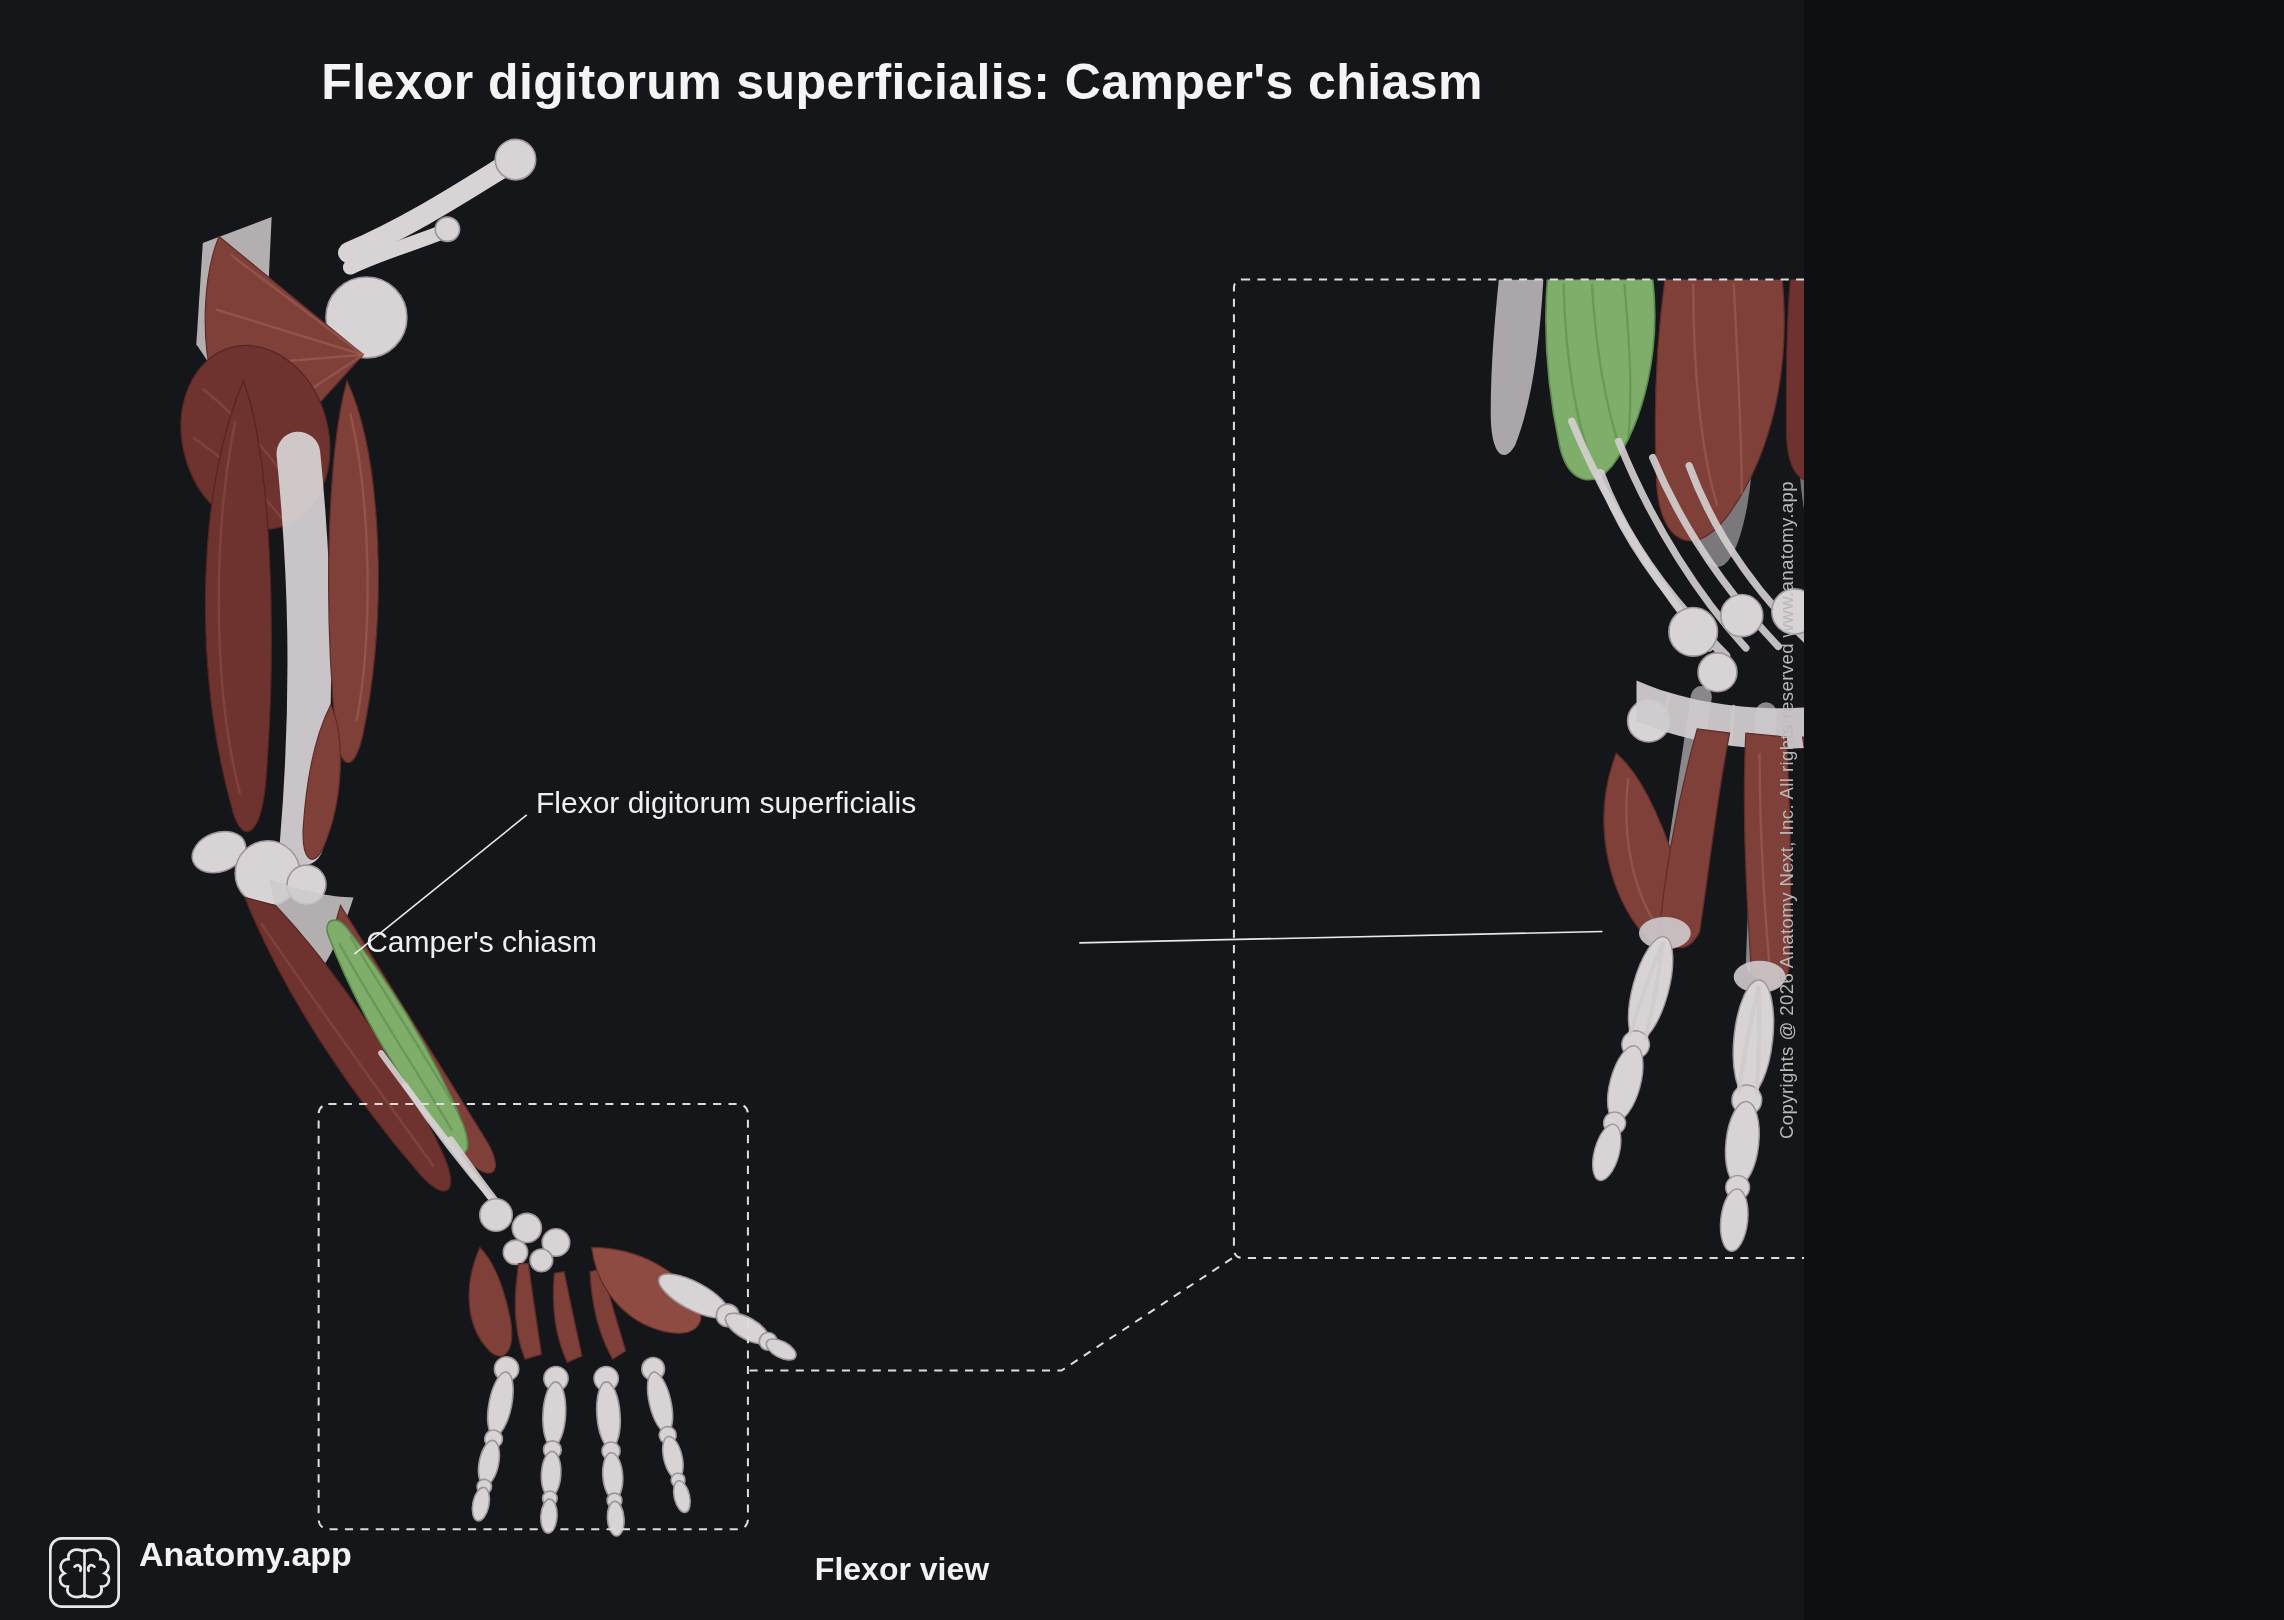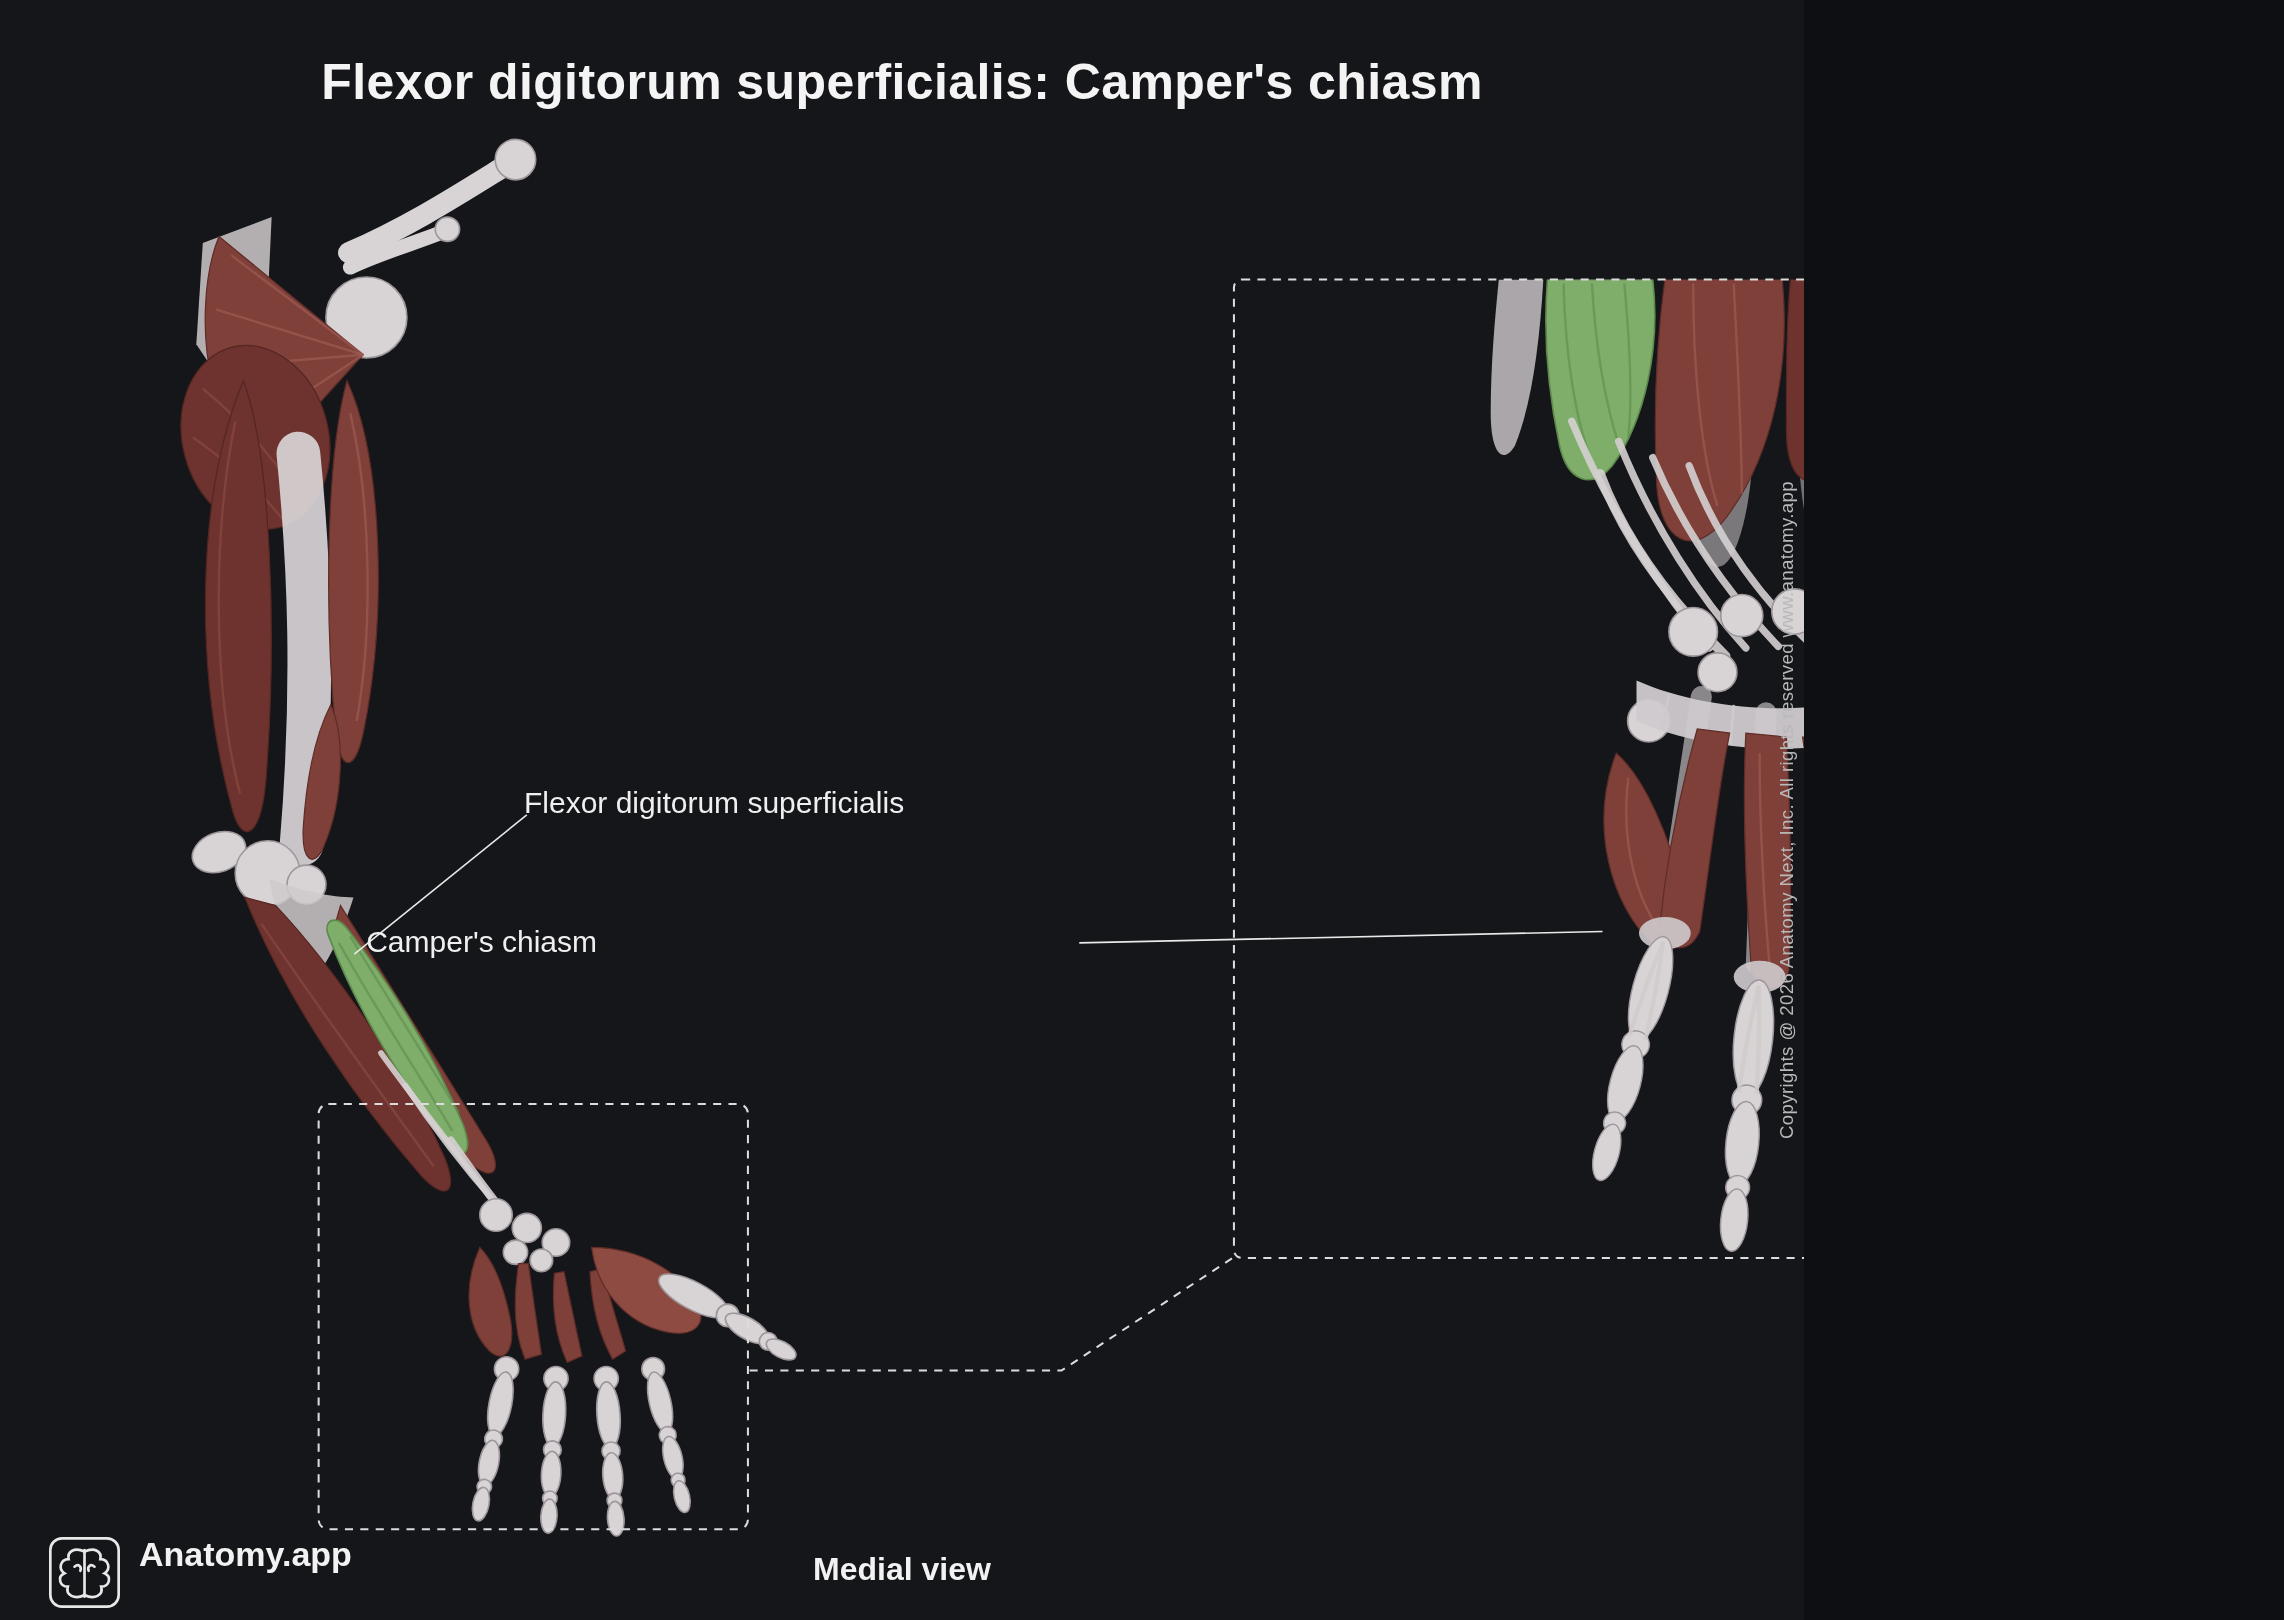--- a/index.html
+++ b/index.html
@@ -7,21 +7,21 @@
     position:relative;width:1804px;height:1620px;overflow:hidden;
     background:#15161a;font-family:"Liberation Sans",sans-serif;color:#f2f2f2;
   }
   #art{position:absolute;inset:0;}
   .overlay{position:absolute;z-index:5;}
   #figure-title{
     left:0;top:53px;width:100%;text-align:center;
     font-size:50px;font-weight:700;letter-spacing:0.4px;color:#f4f4f4;
   }
   .anno{font-size:30px;font-weight:400;color:#efefef;white-space:nowrap;}
-  #fds-label{left:524px;top:786px;text-align:right;}
+  #fds-label{left:536px;top:786px;text-align:right;}
   #chiasm-label{right:1207px;top:925px;text-align:right;}
   #view-label{left:0;top:1551px;width:100%;text-align:center;font-size:32px;font-weight:700;color:#f2f2f2;}
   #brand{left:47px;top:1535px;display:flex;align-items:flex-start;gap:17px;}
   #brand-text{font-size:34px;font-weight:600;color:#f2f2f2;}
   #copyright{
     right:6.5px;top:50%;
     transform:translateY(-50%) rotate(180deg);
     writing-mode:vertical-rl;
     font-size:18.6px;color:#b9b9b9;letter-spacing:0.4px;white-space:nowrap;
   }
@@ -228,21 +228,21 @@
     <line x1="650" y1="1006" x2="437" y2="1178" class="leader"></line>
     <line x1="1332" y1="1164" x2="1978" y2="1150" class="leader"></line>
   </svg>
 
   <div id="figure-title" class="overlay">Flexor digitorum superficialis: Camper's chiasm</div>
 
   <div id="fds-label" class="overlay anno">Flexor digitorum superficialis</div>
 
   <div id="chiasm-label" class="overlay anno">Camper's chiasm</div>
 
-  <div id="view-label" class="overlay">Medial view</div>
+  <div id="view-label" class="overlay">Flexor view</div>
 
   <div id="brand" class="overlay">
     <svg width="75" height="75" viewBox="0 0 90 90" aria-hidden="true">
       <rect x="4" y="4" width="82" height="82" rx="14" fill="none" stroke="#e8e8e8" stroke-width="3.2"></rect>
       <g fill="none" stroke="#e8e8e8" stroke-width="3.2" stroke-linecap="round">
         <path d="M45 18 L45 74"></path>
         <path d="M45 20 C33 14 24 20 26 29 C16 29 13 41 21 46 C12 50 15 62 25 62 C22 72 33 78 45 72"></path>
         <path d="M45 20 C57 14 66 20 64 29 C74 29 77 41 69 46 C78 50 75 62 65 62 C68 72 57 78 45 72"></path>
         <path d="M33 38 C38 34 42 38 40 43"></path>
         <path d="M57 38 C52 34 48 38 50 43"></path>

